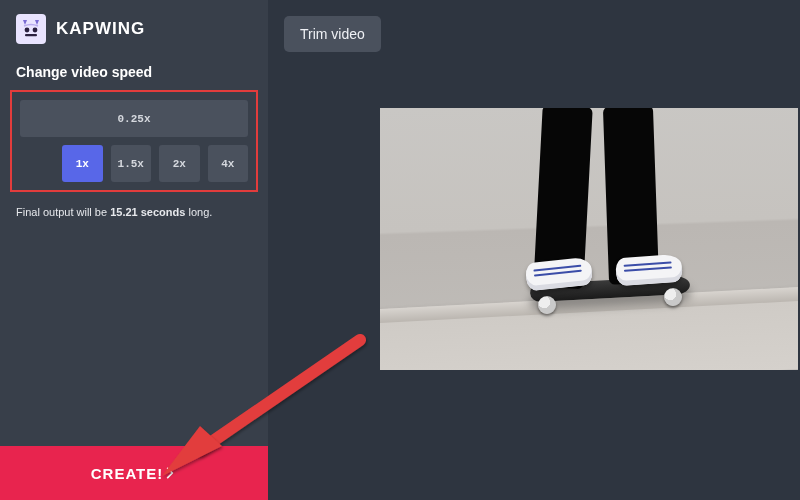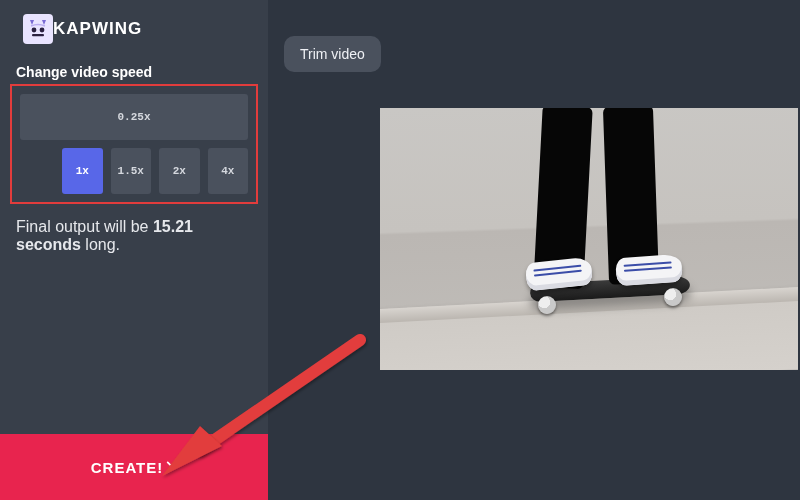--- a/index.html
+++ b/index.html
@@ -14,80 +14,80 @@
   .sidebar {
     width: 268px;
     background: #383f4a;
     display: flex;
     flex-direction: column;
     position: relative;
   }
   .brand {
     display: flex;
     align-items: center;
+    gap: 10px;
     padding: 14px 16px 10px 16px;
-    margin-left: 7px;
   }
   .brand-logo {
     width: 30px; height: 30px;
     background: #e9e4ff;
     border-radius: 4px;
     display: flex; align-items: center; justify-content: center;
     position: relative;
   }
   .brand-logo svg { width: 24px; height: 24px; }
   .brand-name {
     font-weight: 800;
     font-size: 17px;
     letter-spacing: 1px;
   }
   .section-title {
     font-size: 14px;
     font-weight: 600;
-    padding: 10px 16px 4px 16px;
+    padding: 10px 16px 10px 16px;
     color: #fff;
   }
   .speed-box {
     margin: 0 10px;
     border: 2px solid #e23c3c;
     padding: 8px 8px;
   }
   .speed-row {
     display: flex;
     gap: 8px;
     margin-bottom: 8px;
   }
   .speed-row:last-child { margin-bottom: 0; }
   .speed-btn {
     flex: 1;
-    height: 46px;
+    height: 37px;
     background: #4a515d;
     border: none;
     border-radius: 3px;
     color: #d5d8de;
     font-family: "Courier New", monospace;
     font-size: 11px;
     font-weight: 700;
     cursor: pointer;
     display: flex; align-items: center; justify-content: center;
   }
   .speed-btn.selected {
     background: #5867e8;
     color: #fff;
     margin-left: 42px;
   }
   .output-line {
-    font-size: 16px;
+    font-size: 11px;
     padding: 14px 16px;
     color: #e6e8ec;
   }
   .output-line b { font-weight: 800; }
   .create-btn {
     margin-top: auto;
-    height: 66px;
+    height: 54px;
     background: #e8244e;
     border: none;
     color: #fff;
     font-size: 15px;
     font-weight: 800;
     letter-spacing: 1px;
     display: flex;
     align-items: center;
     justify-content: center;
     cursor: pointer;
@@ -98,26 +98,25 @@
   .main {
     flex: 1;
     background: #2e3540;
     position: relative;
     padding: 16px 16px;
   }
   .trim-btn {
     background: #4a515d;
     color: #eef0f4;
     border: none;
-    border-radius: 10px;
+    border-radius: 5px;
     padding: 10px 16px;
     font-size: 14px;
     font-weight: 500;
     cursor: pointer;
-    margin-top: 20px;
   }
   .preview {
     position: absolute;
     top: 108px;
     left: 112px;
     width: 418px;
     height: 262px;
     background: #bfbfbf;
     overflow: hidden;
   }

